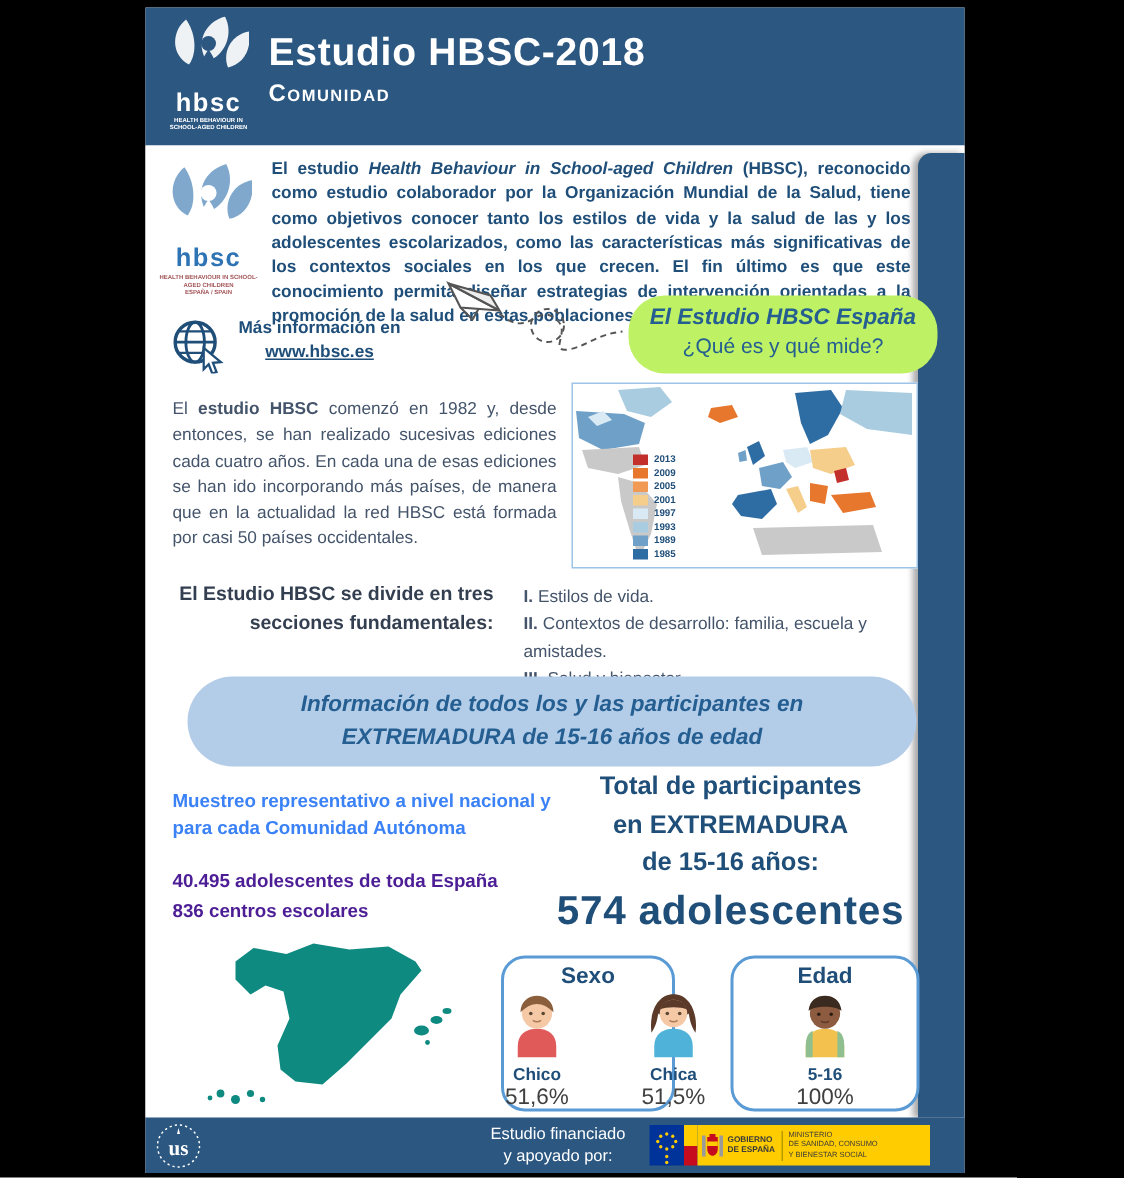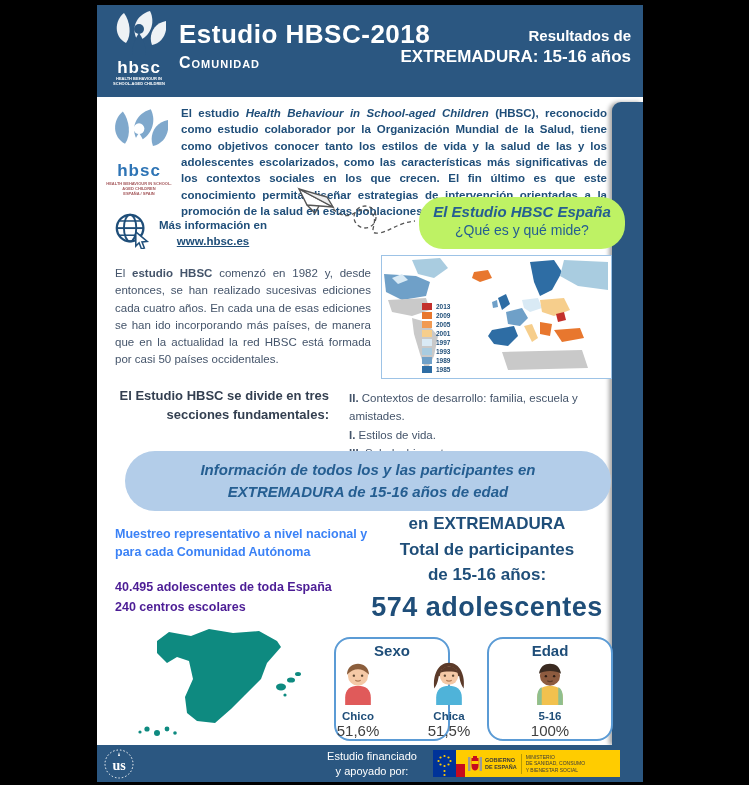--- a/index.html
+++ b/index.html
@@ -26,21 +26,21 @@
   .right-bar{position:absolute;right:0;top:5px;width:31px;height:643px;background:#2B5781;
     border-top-left-radius:9px;box-shadow:-3px 0 4px rgba(0,0,0,0.35);}
 
   .hbsc-logo-blue{position:absolute;left:8px;top:12px;width:68px;text-align:center;}
   .hbsc-logo-blue .word{color:#2E74B5;font-weight:bold;font-size:17px;letter-spacing:1px;}
   .hbsc-logo-blue .sub{color:#A4575A;font-size:4px;font-weight:bold;line-height:1.3;}
 
   .intro-par{position:absolute;left:84px;top:8px;width:426px;text-align:justify;
     font-size:11.5px;font-weight:bold;line-height:1.42;color:#1F4E79;}
 
-  .more-info{position:absolute;left:16px;top:114px;width:180px;display:flex;align-items:flex-end;}
+  .more-info{position:absolute;left:16px;top:114px;width:180px;display:flex;align-items:flex-start;}
   .more-info .txt{margin-left:8px;text-align:center;color:#1F4E79;font-weight:bold;font-size:11.5px;line-height:1.4;}
   .more-info .link{text-decoration:underline;color:#1F4E79;}
 
   .plane{position:absolute;left:196px;top:86px;}
 
   .bubble{position:absolute;left:322px;top:100px;width:206px;height:52px;background:#bef264;
     border-radius:24px;z-index:3;text-align:center;color:#255E91;padding-top:6px;box-sizing:border-box;}
   .bubble .b1{font-size:15px;font-weight:bold;font-style:italic;}
   .bubble .b2{font-size:14px;margin-top:2px;}
 
@@ -113,24 +113,20 @@
         <path d="M20,44 C20,34 24,26 27,22 C30,26 34,34 34,44 Z" fill="#2B5781"></path>
         <circle cx="27" cy="18" r="5" fill="#2B5781"></circle>
       </svg>
       <div class="word">hbsc</div>
       <div class="sub">HEALTH BEHAVIOUR IN SCHOOL-AGED CHILDREN</div>
     </div>
     <div class="header-title">
       <div class="t1">Estudio HBSC-2018</div>
       <div class="t2">Comunidad</div>
     </div>
-    <div class="header-right">
-      <div class="r1">Resultados de</div>
-      <div class="r2">EXTREMADURA: 15-16 años</div>
-    </div>
   </div>
 
   <div class="content">
     <div class="right-bar"></div>
 
     <div class="hbsc-logo-blue">
       <svg width="58" height="48" viewBox="0 0 54 44">
         <path d="M14,32 C2,26 2,10 12,2 C18,10 20,24 14,32 Z" fill="#7FA8CC"></path>
         <path d="M26,30 C18,18 24,4 38,0 C44,12 38,26 26,30 Z" fill="#7FA8CC"></path>
         <path d="M40,34 C36,24 42,12 54,10 C56,22 50,32 40,34 Z" fill="#7FA8CC"></path>
@@ -246,53 +242,53 @@
           </div>
         <div class="legend-row">
             <span class="sw" style="background-color: rgb(46, 109, 164);"></span>
             <span class="yr">1985</span>
           </div>
       </div>
     </div>
 
     <div class="sections-head">El Estudio HBSC se divide en tres secciones fundamentales:</div>
     <div class="sections-list">
+      <div><span class="num">I.</span><span> Estilos de vida.</span></div>
       <div><span class="num">II.</span><span> Contextos de desarrollo: familia, escuela y amistades.</span></div>
-      <div><span class="num">I.</span><span> Estilos de vida.</span></div>
       <div><span class="num">III.</span><span> Salud y bienestar.</span></div>
     </div>
 
     <div class="banner">
       <div class="txt">Información de todos los y las participantes en EXTREMADURA de 15-16 años de edad</div>
     </div>
 
     <div class="sample-pink">Muestreo representativo a nivel nacional y para cada Comunidad Autónoma</div>
     <div class="sample-teal">
       <div>40.495 adolescentes de toda España</div>
-      <div>240 centros escolares</div>
+      <div>836 centros escolares</div>
     </div>
 
     <div class="spain-map">
       <svg width="185" height="128" viewBox="0 0 185 128">
         <path d="M22,26 L34,17 L56,21 L74,14 L98,18 L124,16 L142,26 L146,32 L132,48 L126,64 L110,80 L96,94 L80,108 L62,106 L52,98 L50,82 L58,64 L54,46 L42,42 L32,48 L22,38 Z" fill="#0E8A80"></path>
         <ellipse cx="146" cy="72" rx="5" ry="3.4" fill="#0E8A80"></ellipse>
         <ellipse cx="156" cy="65" rx="4" ry="2.6" fill="#0E8A80"></ellipse>
         <ellipse cx="163" cy="59" rx="3" ry="2" fill="#0E8A80"></ellipse>
         <circle cx="150" cy="80" r="1.6" fill="#0E8A80"></circle>
         <circle cx="12" cy="114" r="2.6" fill="#0E8A80"></circle>
         <circle cx="22" cy="118" r="3" fill="#0E8A80"></circle>
         <circle cx="32" cy="114" r="2.4" fill="#0E8A80"></circle>
         <circle cx="40" cy="118" r="1.8" fill="#0E8A80"></circle>
         <circle cx="5" cy="117" r="1.6" fill="#0E8A80"></circle>
       </svg>
     </div>
 
     <div class="totals">
+      <div class="l">Total de participantes</div>
       <div class="l">en EXTREMADURA</div>
-      <div class="l">Total de participantes</div>
       <div class="l">de 15-16 años:</div>
       <div class="big">574 adolescentes</div>
     </div>
 
     <div class="card sexo">
       <div class="title">Sexo</div>
       <div class="row">
         <div class="person">
           <svg width="44" height="44" viewBox="0 0 48 48">
             <path d="M10,40 C10,31 16,27 24,27 C32,27 38,31 38,40 L38,48 L10,48 Z" fill="#E05A5A"></path>

